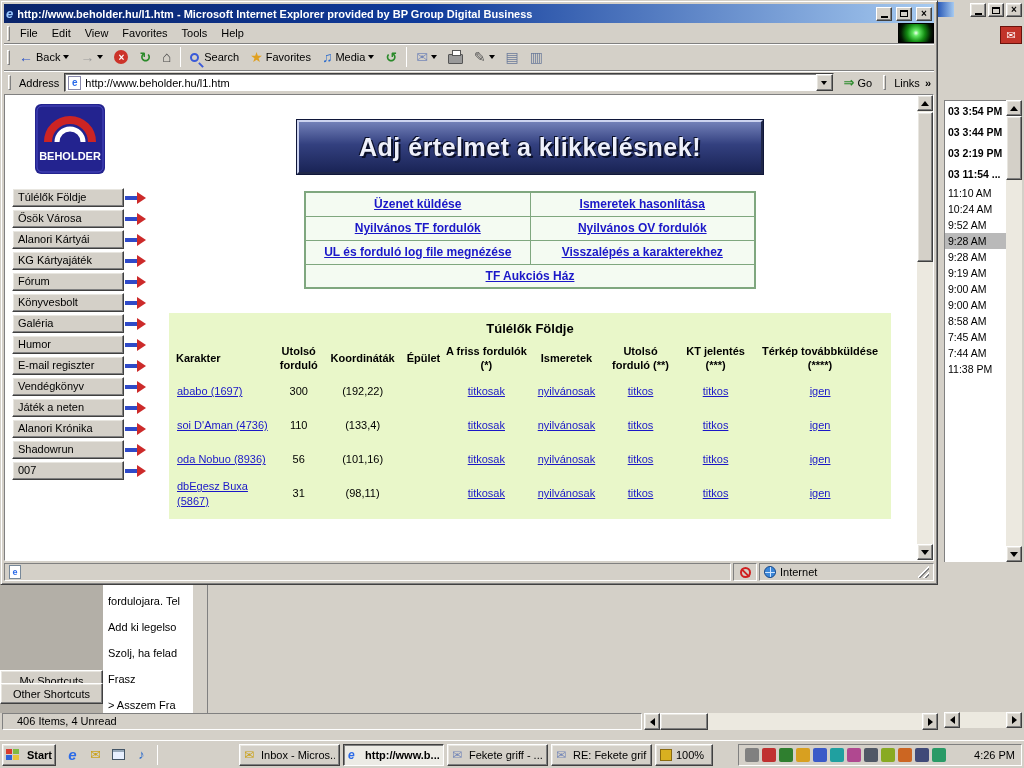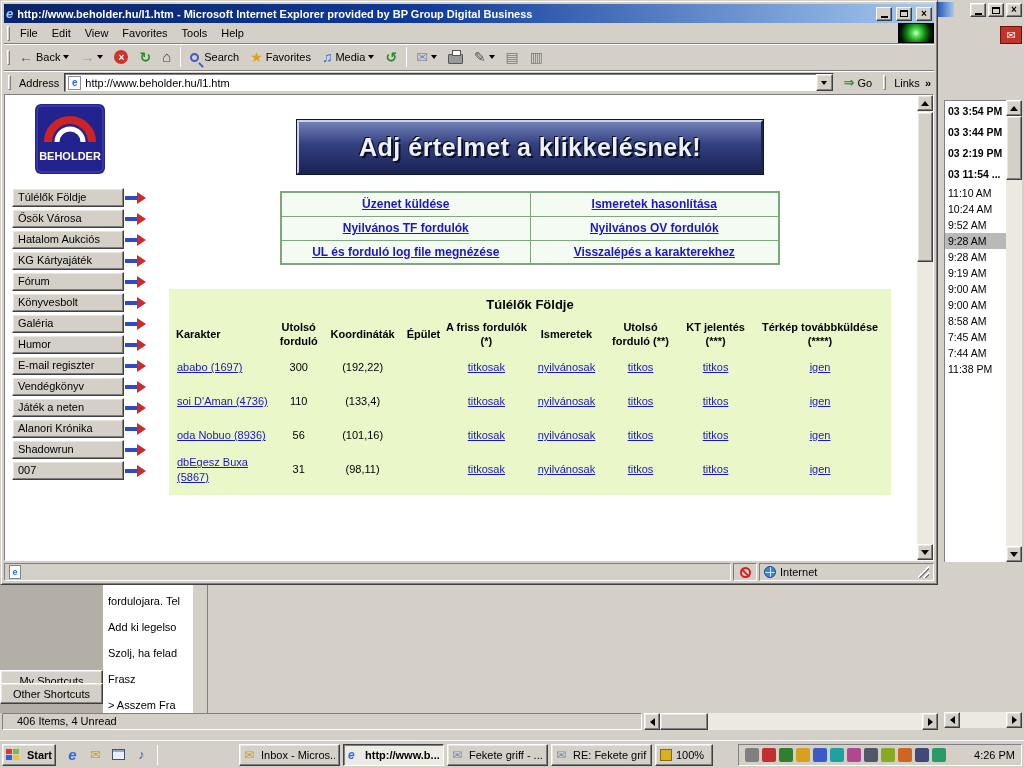--- a/index.html
+++ b/index.html
@@ -101,21 +101,21 @@
   .sidebar{position:absolute;left:0;top:0;width:142px}
   .logo{margin:9px 0 0 30px;display:block}
   .nav{margin:13px 0 0 7px}
   .navrow{display:flex;align-items:center;height:21px}
   .navbtn{width:112px;height:19px;line-height:17px;padding-left:5px;font-size:11px;text-align:left;overflow:hidden;white-space:nowrap;cursor:default}
   .navarrow{position:relative;width:21px;height:12px;margin-left:1px;flex:0 0 21px}
   .navarrow i{position:absolute;left:0;top:4px;width:12px;height:4px;background:#2f4ac8}
   .navarrow u{position:absolute;right:0;top:0;width:0;height:0;border-left:9px solid #cc2a2a;border-top:6px solid transparent;border-bottom:6px solid transparent}
   .main{margin-left:145px;width:760px}
   .banner{display:block;width:466px;height:54px;margin:25px auto 0;background:linear-gradient(180deg,#7280b8 0%,#33407f 45%,#1a2456 100%);border:2px solid;border-color:#ccd3ef #1f2749 #1f2749 #ccd3ef;box-shadow:0 0 0 1px #10173a;color:#eef0fa;font-size:25px;font-weight:bold;text-align:center;line-height:50px;letter-spacing:0.5px;text-shadow:2px 2px 0 #0a0f28,-1px -1px 0 #0a0f28;cursor:default;white-space:nowrap;overflow:hidden}
-  .ql{border-collapse:collapse;margin:17px auto 0;width:500px;background:#f4fbf2;border:2px solid #7fa77f}
+  .ql{border-collapse:collapse;margin:17px auto 0;width:452px;background:#f4fbf2;border:2px solid #7fa77f}
   .ql td{border:1px solid #7fa77f;height:24px;text-align:center;width:50%}
   .ql a,.dt a{color:#1a17c8;text-decoration:underline;cursor:pointer}
   .ql a{font-weight:bold;font-size:12px}
   .dtwrap{width:722px;margin:24px auto 0;background:#e9f7c9;padding:3px 0 8px}
   .dt-title{text-align:center;font-weight:bold;font-size:13px;padding:5px 0 7px}
   .dt{table-layout:fixed;width:710px;margin:0 auto;border-collapse:collapse;font-size:11px}
   .dt th{font-weight:bold;text-align:center;vertical-align:middle;padding:2px 1px;line-height:1.25}
   .dt td{text-align:center;height:34px;vertical-align:middle;line-height:1.3}
   .dt td.cl{text-align:left;padding-left:2px}
 
@@ -349,21 +349,21 @@
                 </span>
               </div>
           <div class="navrow">
                 <span class="navbtn raised">Ősök Városa</span>
                 <span class="navarrow">
                   <i></i>
                   <u></u>
                 </span>
               </div>
           <div class="navrow">
-                <span class="navbtn raised">Hatalom Aukciós</span>
+                <span class="navbtn raised">Alanori Kártyái</span>
                 <span class="navarrow">
                   <i></i>
                   <u></u>
                 </span>
               </div>
           <div class="navrow">
                 <span class="navbtn raised">KG Kártyajáték</span>
                 <span class="navarrow">
                   <i></i>
                   <u></u>
@@ -451,20 +451,23 @@
             <td><a>Üzenet küldése</a></td>
             <td><a>Ismeretek hasonlítása</a></td>
           </tr>
           <tr>
             <td><a>Nyilvános TF fordulók</a></td>
             <td><a>Nyilvános OV fordulók</a></td>
           </tr>
           <tr>
             <td><a>UL és forduló log file megnézése</a></td>
             <td><a>Visszalépés a karakterekhez</a></td>
+          </tr>
+          <tr>
+            <td colspan="2"><a>TF Aukciós Ház</a></td>
           </tr>
         </tbody>
             </table>
 
         <div class="dtwrap">
           <div class="dt-title">Túlélők Földje</div>
           <table class="dt">
             <colgroup>
               <col style="width:98px">
                   <col style="width:48px">

